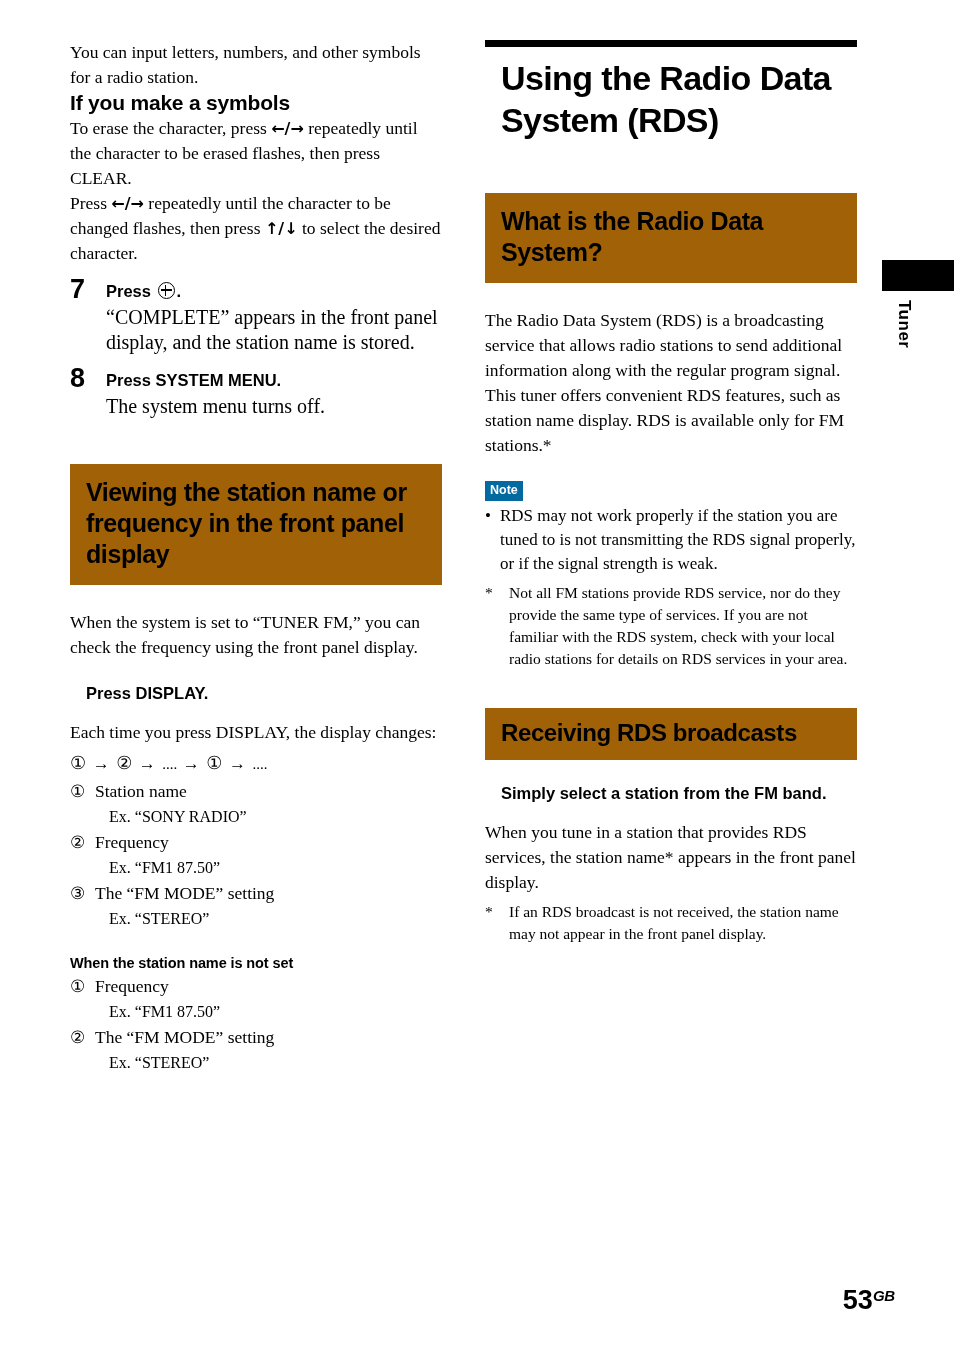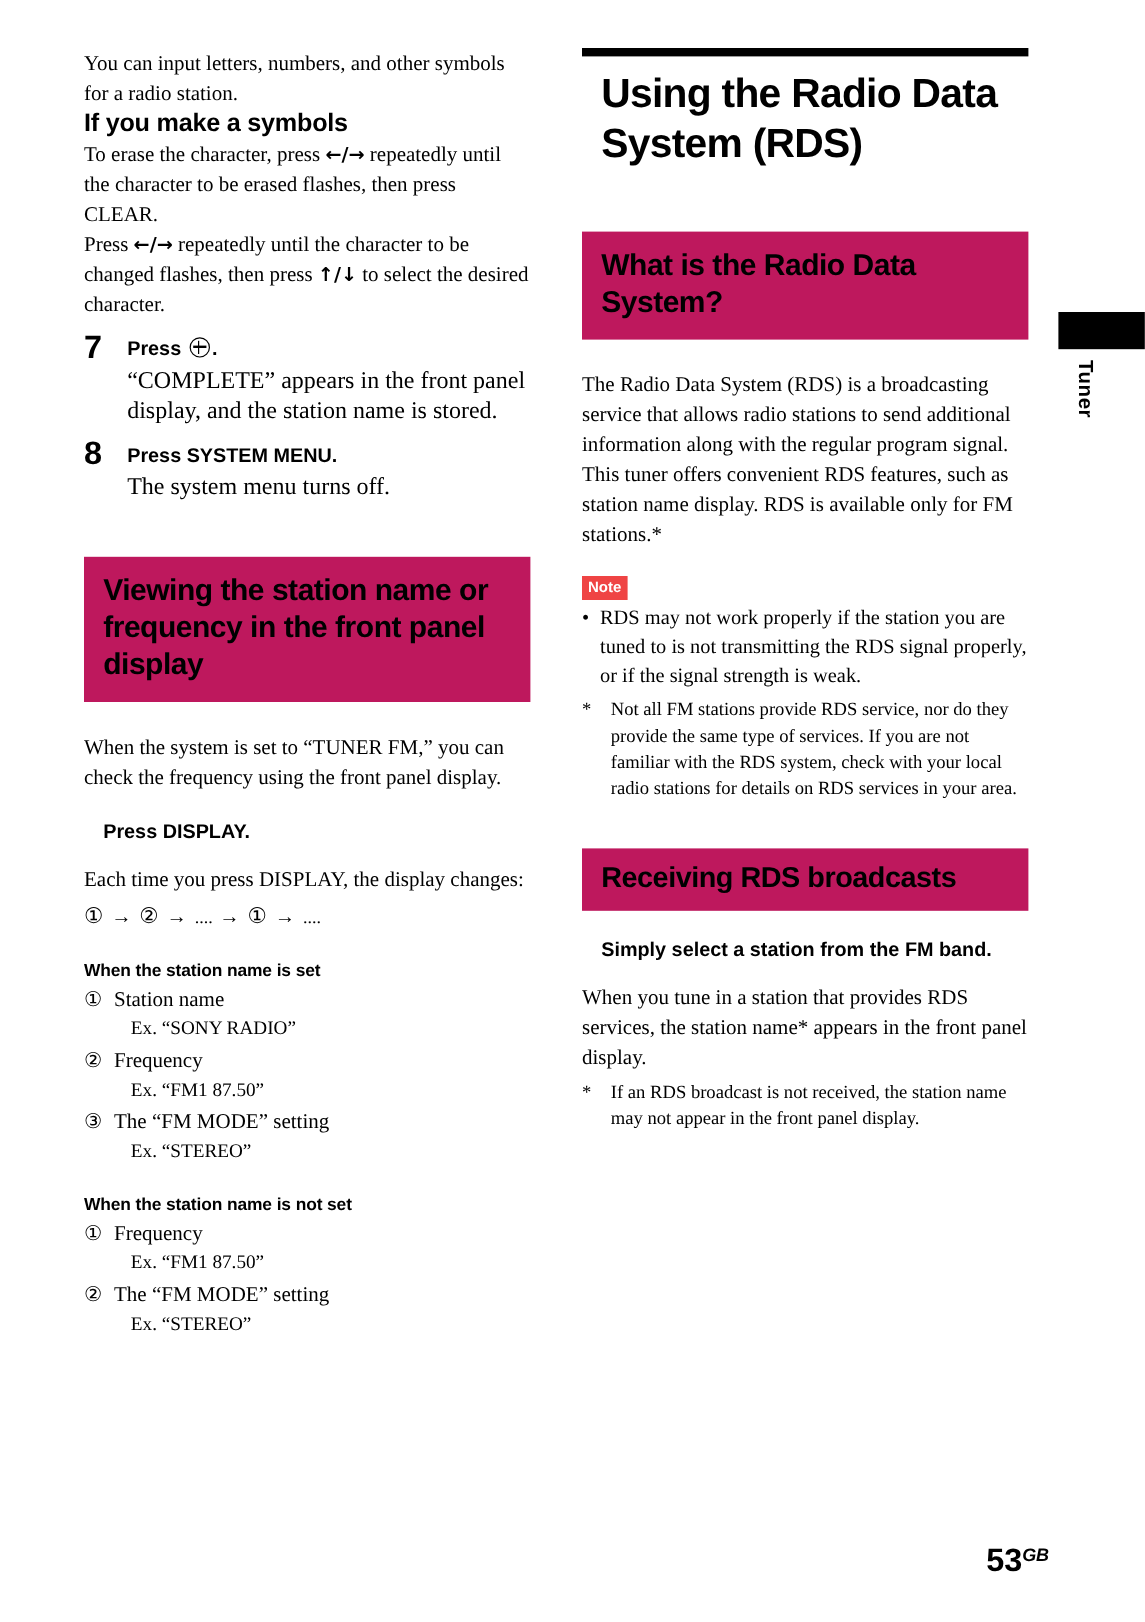--- a/index.html
+++ b/index.html
@@ -121,21 +121,21 @@
   }
   .enter-icon::before {
     left: 2px; right: 2px; top: 6.3px; height: 1.4px;
   }
   .enter-icon::after {
     top: 2px; bottom: 2px; left: 6.3px; width: 1.4px;
   }
 
   
   .gray-head {
-    background: #be185d;
+    background: #a16207;
     padding: 13px 16px 15px 16px;
     box-sizing: border-box;
   }
   .gray-head .gh-text {
     font-family: "Liberation Sans", sans-serif;
     font-weight: bold;
     font-size: 25px;
     line-height: 31px;
     letter-spacing: -0.4px;
     margin: 0;
@@ -153,21 +153,21 @@
     font-weight: bold;
     font-size: 34px;
     line-height: 42px;
     letter-spacing: -0.6px;
     margin: 10px 0 0 16px;
   }
 
   
   .note-badge {
     display: inline-block;
-    background: #ef4444;
+    background: #0369a1;
     color: #ffffff;
     font-family: "Liberation Sans", sans-serif;
     font-weight: bold;
     font-size: 12.5px;
     line-height: 15px;
     padding: 2px 5px 2.5px 5px;
   }
 
   
   .bullet-item {
@@ -250,21 +250,21 @@
     font-size: 17px;
     letter-spacing: 0.5px;
     writing-mode: vertical-rl;
     text-orientation: mixed;
     white-space: nowrap;
   }
 
   
   .folio {
     position: absolute;
-    right: 80px;
+    right: 59px;
     bottom: 38px;
     font-family: "Liberation Sans", sans-serif;
     font-weight: bold;
     font-size: 27px;
     line-height: 27px;
     white-space: nowrap;
     margin-top: 42px;
   }
   .folio .gb {
     font-size: 15px;
@@ -307,21 +307,20 @@
     </div>
 
     <p class="body-text" style="margin-top:25px;">When the system is set to “TUNER FM,” you can check the frequency using the front panel display.</p>
 
     <h4 class="subhead-md" style="margin-top:22px;">Press DISPLAY.</h4>
 
     <p class="body-text gap-s">Each time you press DISPLAY, the display changes:</p>
 
     <p class="seq-line"><span class="circ">①</span> <span class="arrow">→</span> <span>②</span> <span class="arrow">→</span> <span class="dots">....</span> <span class="arrow">→</span> <span>①</span> <span class="arrow">→</span> <span class="dots">....</span></p>
 
-    <h4 class="subhead-sm" style="margin-top:20px;">When the station name is set</h4>
 
     <div>
       <div class="circ-item"><span class="circ">①</span><span>Station name</span></div>
       <p class="circ-sub">Ex. “SONY RADIO”</p>
 
       <div class="circ-item"><span class="circ">②</span><span>Frequency</span></div>
       <p class="circ-sub">Ex. “FM1 87.50”</p>
 
       <div class="circ-item"><span class="circ">③</span><span>The “FM MODE” setting</span></div>
       <p class="circ-sub">Ex. “STEREO”</p>

